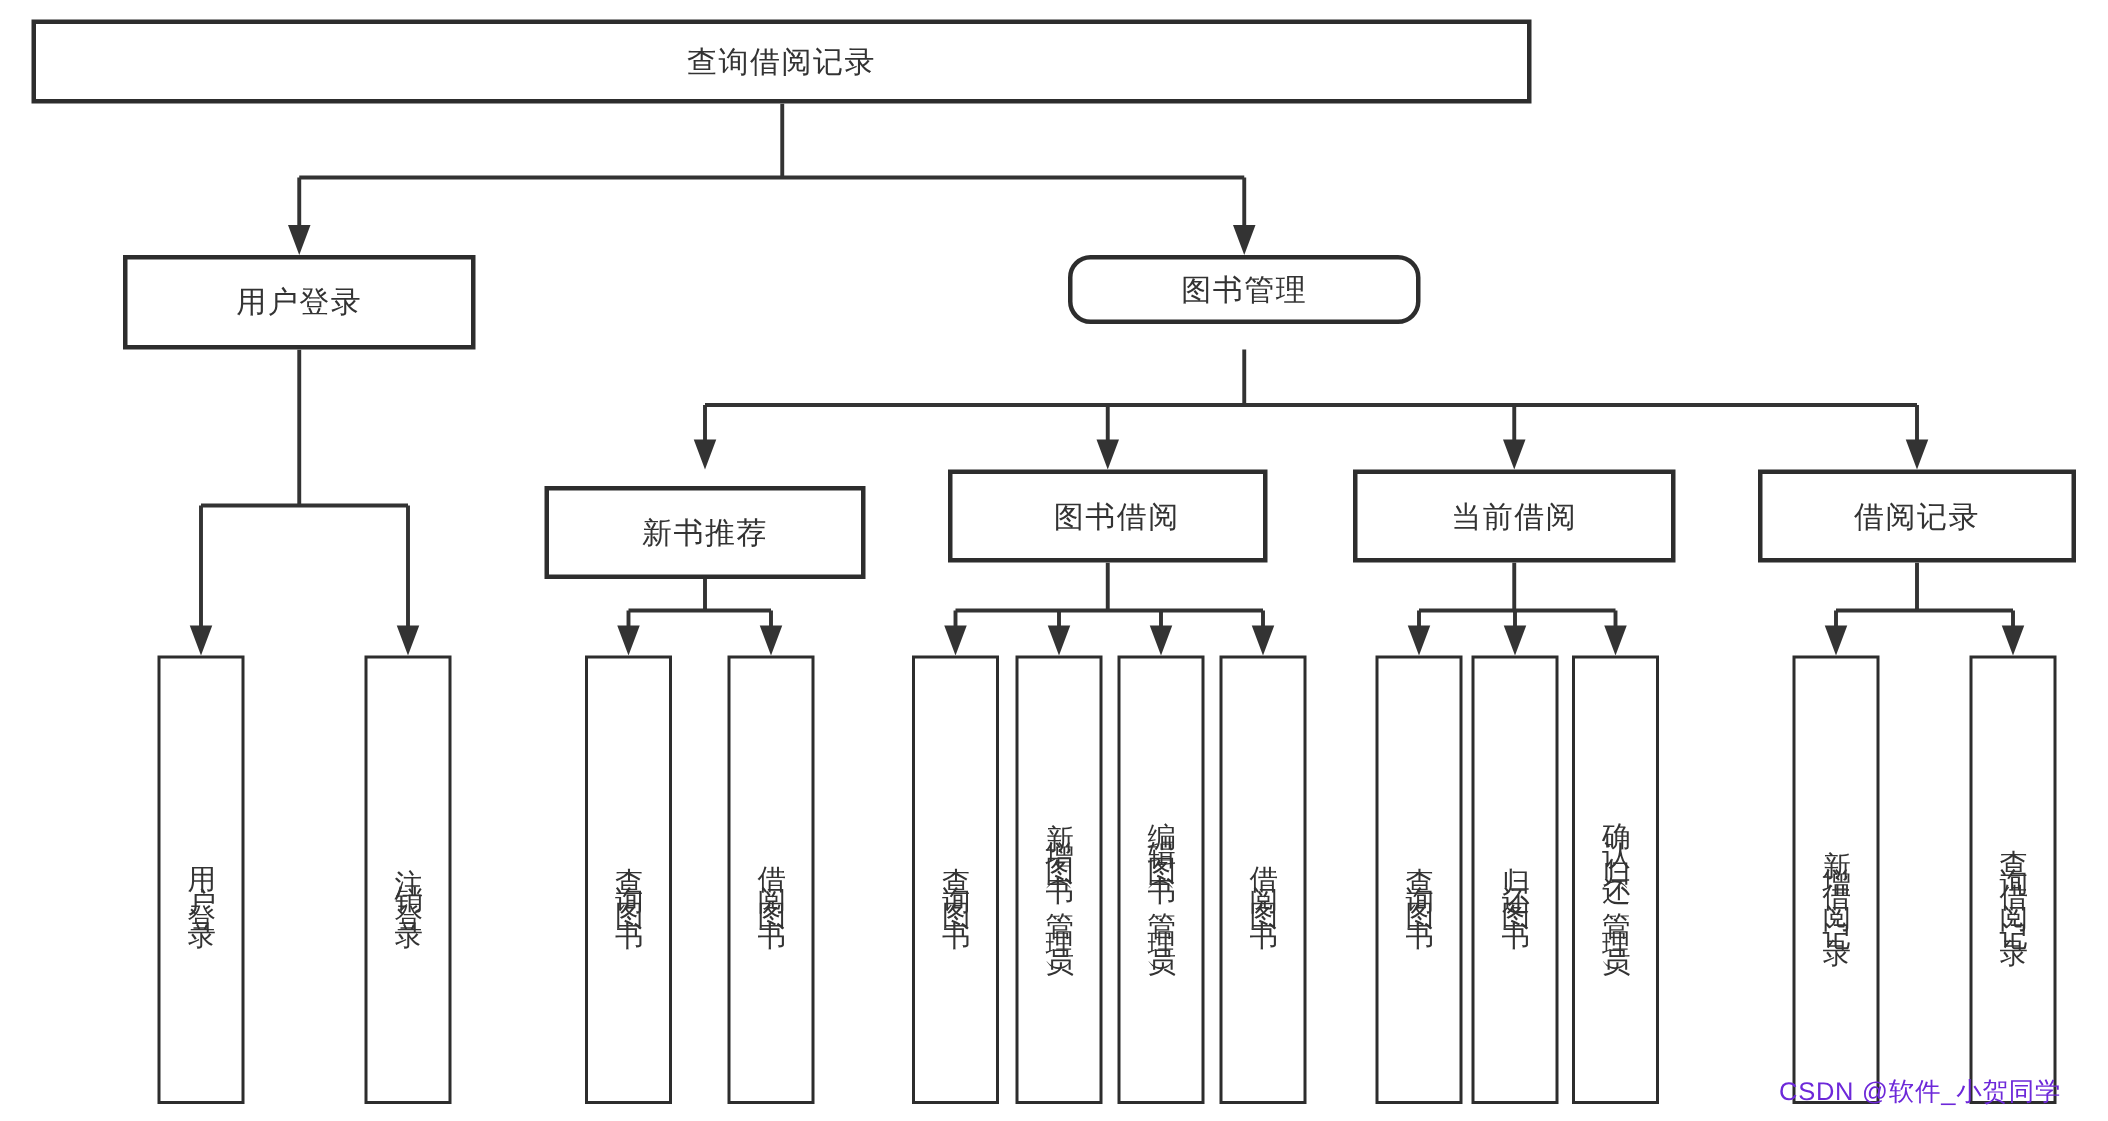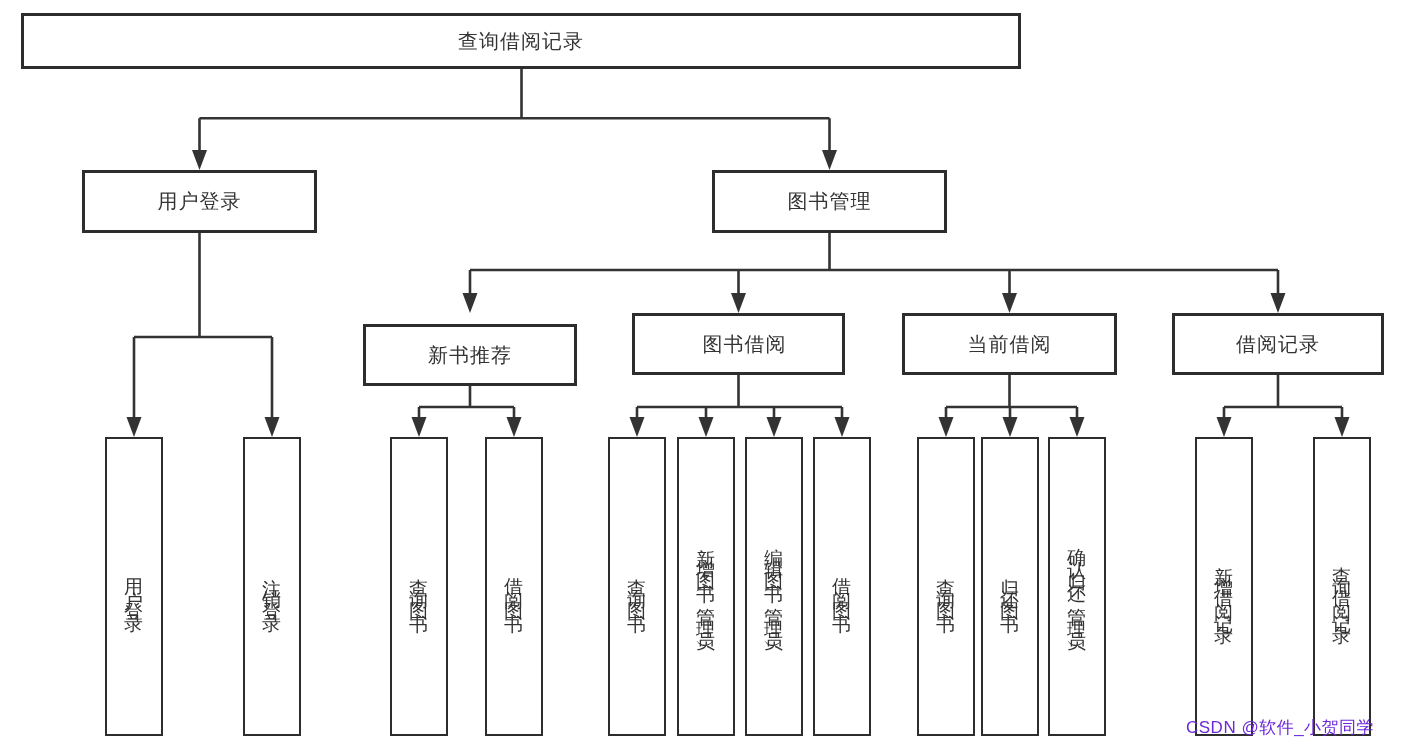--- a/index.html
+++ b/index.html
@@ -42,21 +42,21 @@
     align-items: center;
     justify-content: center;
     text-align: center;
   }
   .box.h {
     font-size: 20px;
     letter-spacing: 1px;
   }
   .box.root  { left: 21px;   top: 13px;  width: 1000px; height: 56px; }
   .box.lvl2a { left: 82px;   top: 170px; width: 235px;  height: 63px; }
-  .box.lvl2b { left: 712px;  top: 170px; width: 235px;  height: 63px; }
+  .box.lvl2b { left: 712px;  top: 170px; width: 235px;  height: 46px; border-radius: 15px; }
   .box.lvl3a { left: 363px;  top: 324px; width: 214px;  height: 62px; }
   .box.lvl3b { left: 632px;  top: 313px; width: 213px;  height: 62px; padding-left: 12px; }
   .box.lvl3c { left: 902px;  top: 313px; width: 215px;  height: 62px; }
   .box.lvl3d { left: 1172px; top: 313px; width: 212px;  height: 62px; }
   .box.v {
     top: 437px;
     width: 58px;
     height: 299px;
     border-width: 2.6px;
     font-size: 19px;

